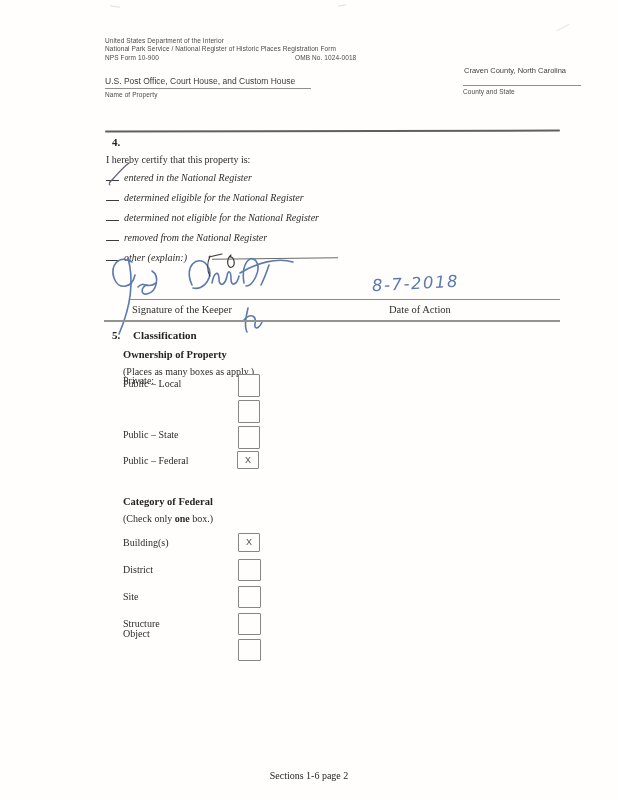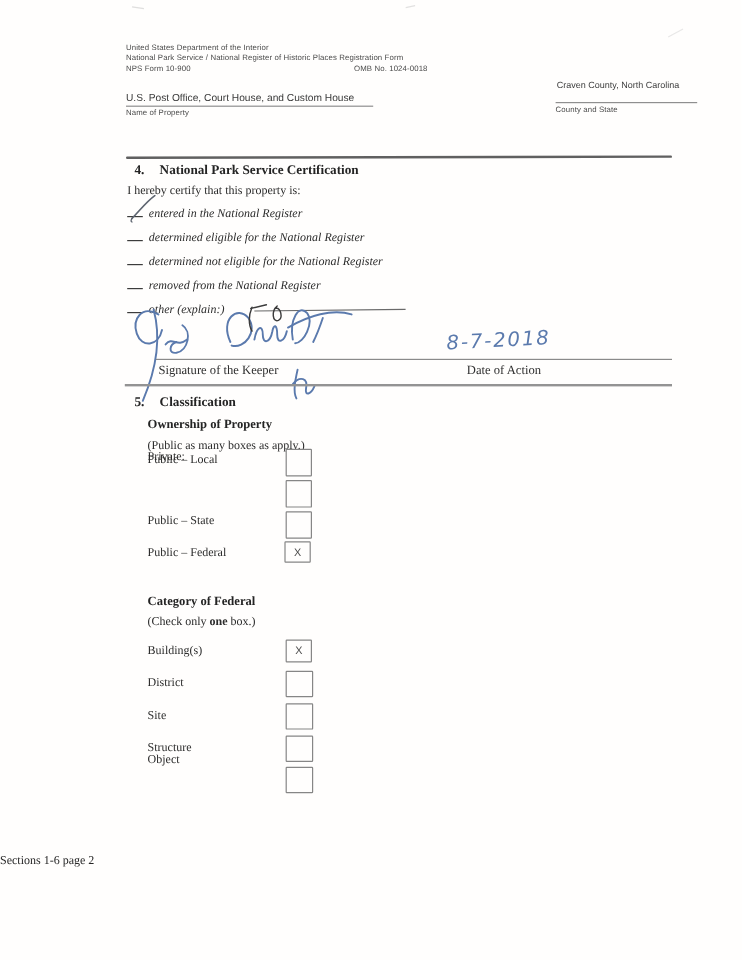--- a/index.html
+++ b/index.html
@@ -20,21 +20,21 @@
   .cert-row { position:absolute; left:106px; font-size:10px; color:#2c2c2c; white-space:nowrap;font-style:italic; }
   .blank { display:inline-block; width:13px; height:11px; border-bottom:1.2px solid #3c3c3c; margin-right:5px; }
   .rule-heavy { position:absolute; height:2px; background:#4a4a4a; opacity:.88; transform:rotate(-0.12deg); border-radius:1px; }
   .rule-light { position:absolute; height:1px; background:#939393; }
   .cb { position:absolute; border:1px solid #868686; border-radius:1px; background:#fffefd;
         display:flex; align-items:center; justify-content:center; }
   .cb span { font-family:"Liberation Sans", sans-serif; font-size:9px; color:#4d4d4d; line-height:1; }
   .ink { color:#5b7aad; }
   .date-hand { font-family:"DejaVu Sans", sans-serif; font-size:16.5px; font-style:italic;
                letter-spacing:1.5px; transform:rotate(-3deg); }
-  .footer { position:absolute; left:0; top:712px; width:100%; font-size:10px; color:#262626; }
+  .footer { position:absolute; left:0; top:770px; width:100%; text-align:center; font-size:10px; color:#262626; }
   .artifact { position:absolute; opacity:.55; }
   svg { display:block; }
 </style>
 </head>
 <body>
 
 <div class="page">
 
   <div class="artifact abs" style="left:110px;top:6px;width:10px;border-bottom:1px solid #c4c4c4;transform:rotate(8deg);"></div>
   <div class="artifact abs" style="left:338px;top:5px;width:8px;border-bottom:1px solid #c8c8c8;transform:rotate(-12deg);"></div>
@@ -49,21 +49,20 @@
   <div class="uline" style="left:105px;top:88px;width:206px;"></div>
   <div class="abs hsm" style="left:105px;top:91px;">Name of Property</div>
 
   <div class="abs hright" style="left:464px;top:66px;">Craven County, North Carolina</div>
   <div class="uline" style="left:463px;top:85px;width:118px;"></div>
   <div class="abs hsm" style="left:463px;top:88px;">County and State</div>
 
   <div class="rule-heavy" style="left:105px;top:130px;width:455px;"></div>
 
   <div class="abs h4" style="left:112px;top:136px;">4.</div>
-  <div class="abs h4" style="left:133px;top:136px;">National Park Service Certification</div>
   <div class="abs body10" style="left:106px;top:154px;">I hereby certify that this property is:</div>
 
   <div class="cert-row" style="top:169px;">
     <span class="blank"></span><span>entered in the National Register</span>
   </div>
   <div class="cert-row" style="top:189px;">
     <span class="blank"></span><span>determined eligible for the National Register</span>
   </div>
   <div class="cert-row" style="top:209px;">
     <span class="blank"></span><span>determined not eligible for the National Register</span>
@@ -107,21 +106,21 @@
 
   <div class="rule-light" style="left:130px;top:299px;width:430px;background:#8a8a8a;"></div>
   <div class="abs" style="left:132px;top:304px;font-size:10.5px;">Signature of the Keeper</div>
   <div class="abs" style="left:389px;top:304px;font-size:10.5px;">Date of Action</div>
   <div class="rule-light" style="left:104px;top:320px;width:456px;height:1.5px;"></div>
 
   <div class="abs h4" style="left:112px;top:329px;">5.</div>
   <div class="abs h4" style="left:133px;top:329px;">Classification</div>
 
   <div class="abs subhead" style="left:123px;top:349px;">Ownership of Property</div>
-  <div class="abs body10" style="left:123px;top:366px;">(Public as many boxes as apply.)</div>
+  <div class="abs body10" style="left:123px;top:366px;">(Places as many boxes as apply.)</div>
 
   <div class="abs body10" style="left:123px;top:375px;">Private:</div>
   <div class="cb" style="left:238px;top:374px;width:20px;height:21px;"></div>
 
   <div class="abs body10" style="left:123px;top:378px;">Public – Local</div>
   <div class="cb" style="left:238px;top:400px;width:20px;height:21px;"></div>
 
   <div class="abs body10" style="left:123px;top:429px;">Public – State</div>
   <div class="cb" style="left:238px;top:426px;width:20px;height:21px;"></div>
 

